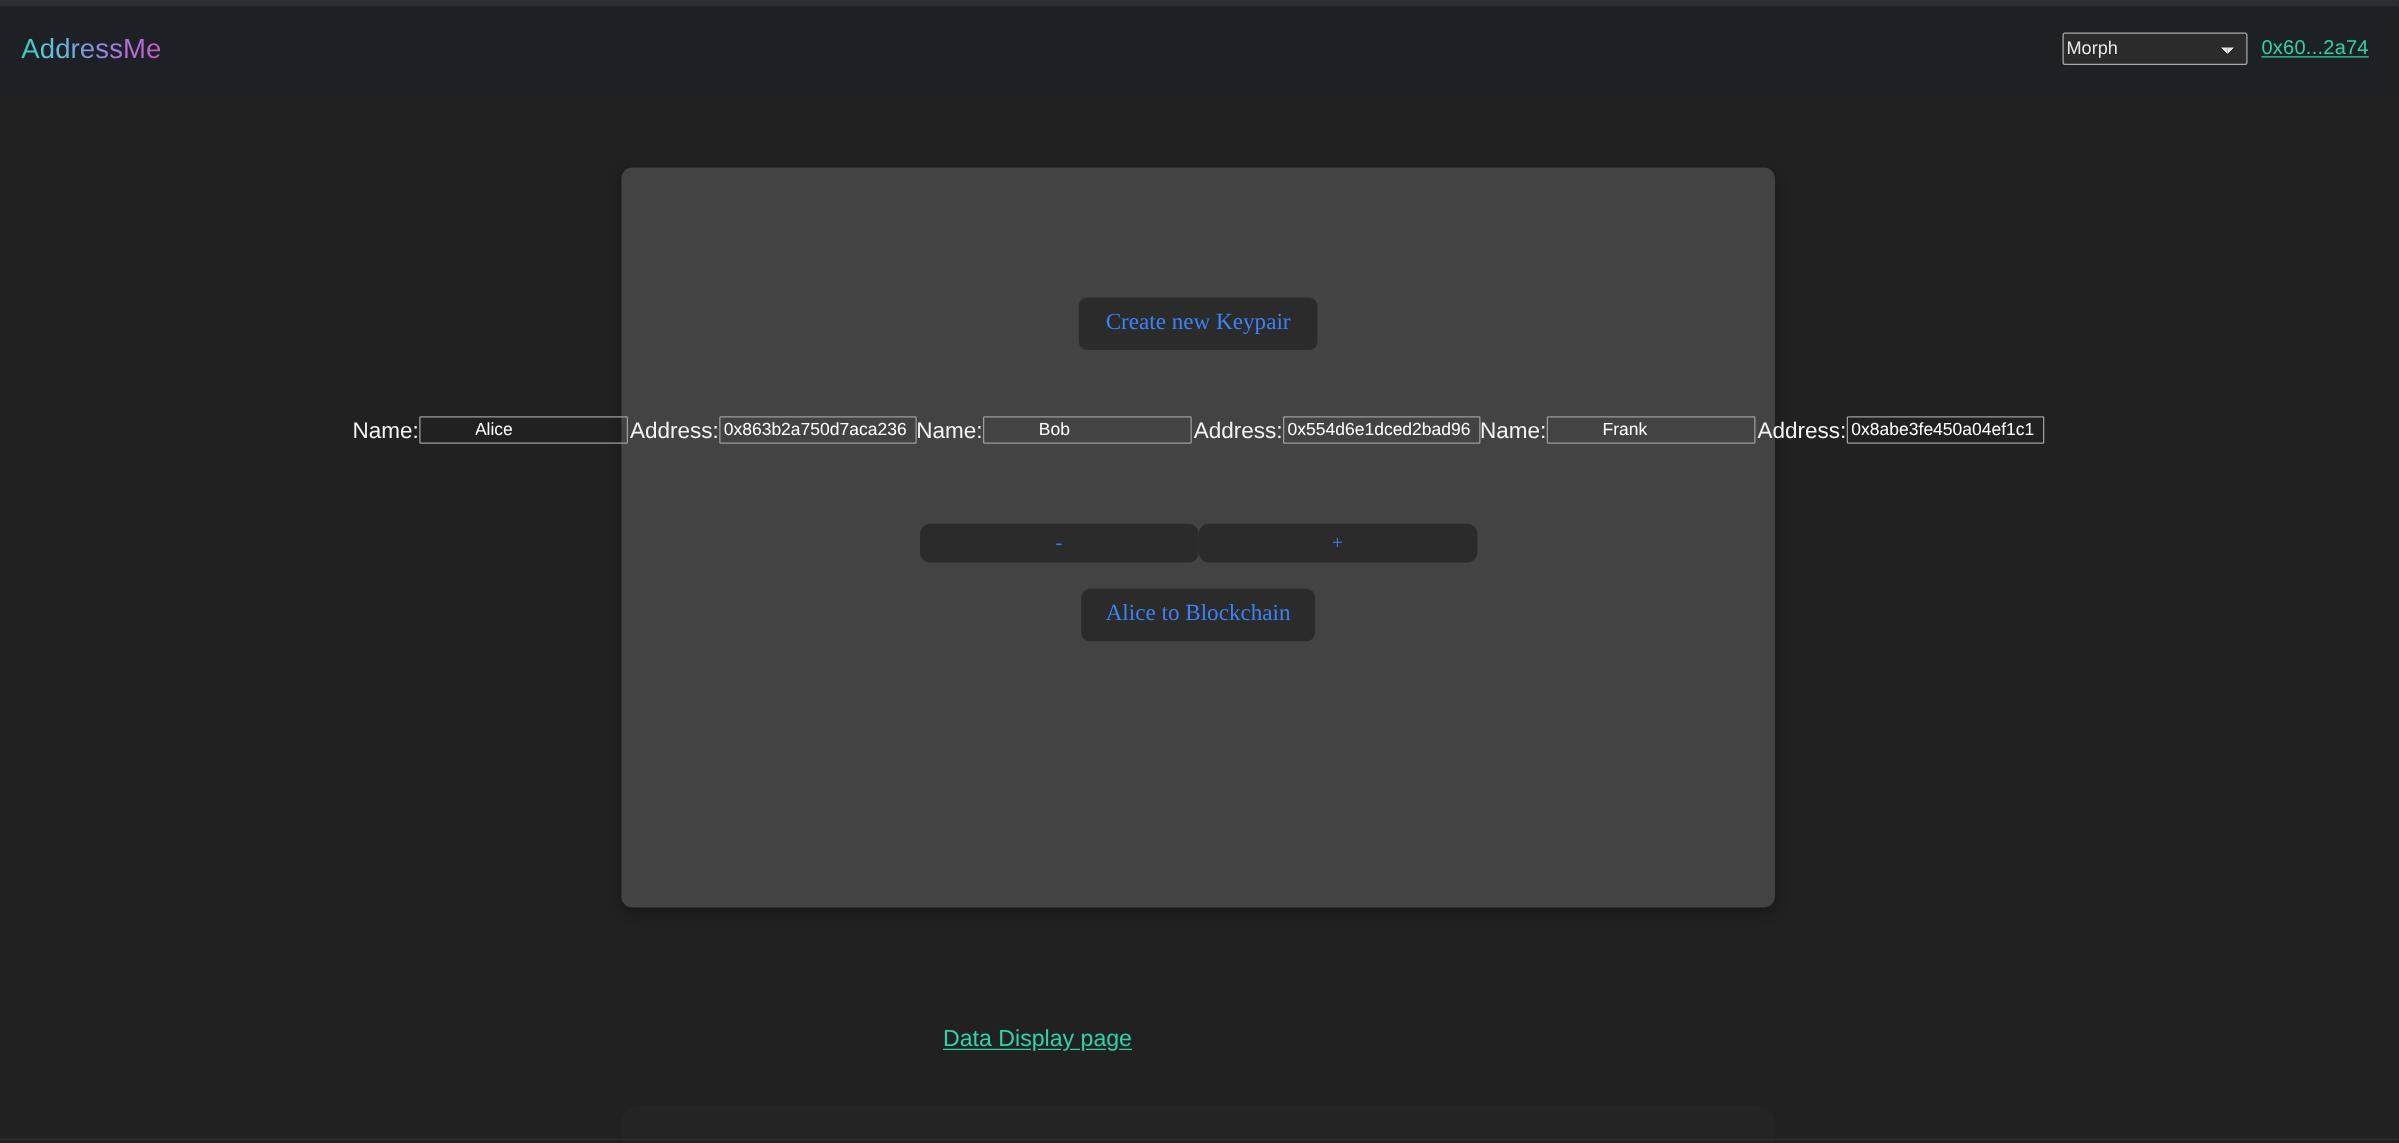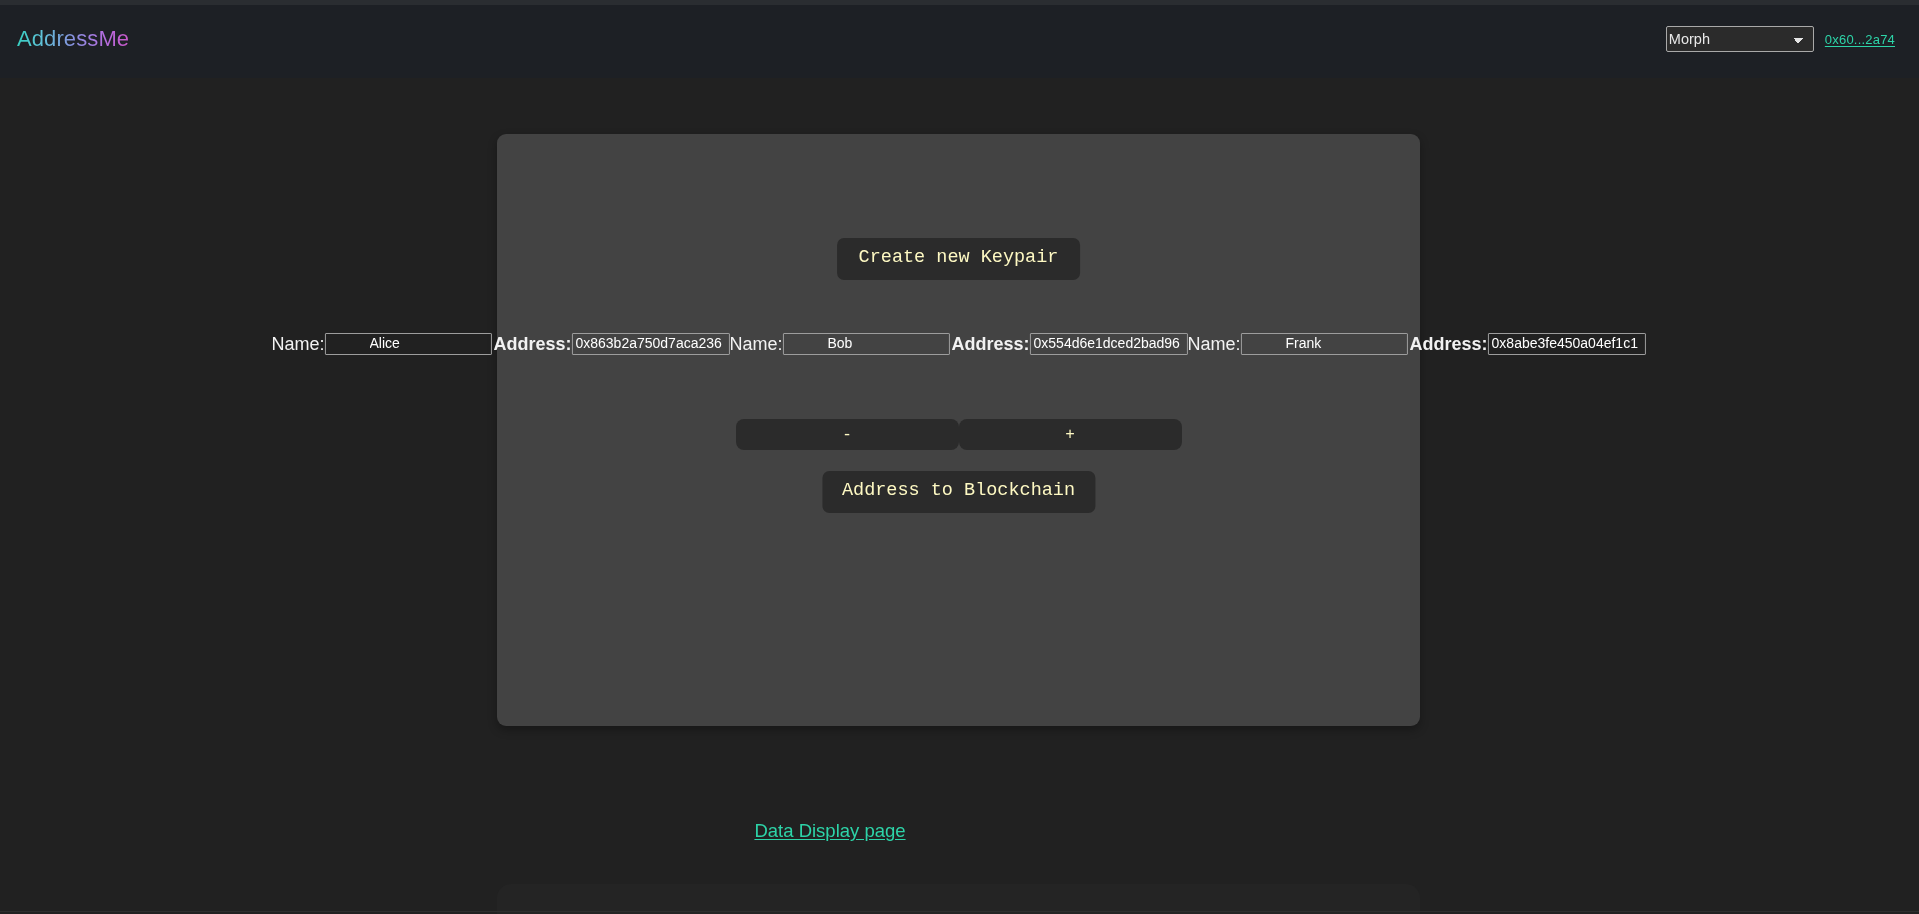--- a/index.html
+++ b/index.html
@@ -74,43 +74,43 @@
       linear-gradient(135deg, #e4e4e4 50%, transparent 50%);
     background-position:
       calc(100% - 15px) 11px,
       calc(100% - 10px) 11px;
     background-size: 5px 5px, 5px 5px;
     background-repeat: no-repeat;
     cursor: pointer;
   }
   .wallet-link {
     color: #2dd4a8;
-    font-size: 13px;
+    font-size: 16px;
     text-decoration: underline;
     text-underline-offset: 2px;
     cursor: pointer;
     letter-spacing: .2px;
   }
 
   
   .card {
     position: absolute;
     left: 497px;
     top: 134px;
     width: 923px;
     height: 592px;
     background: #434343;
     border-radius: 9px;
     box-shadow: 0 4px 10px rgba(0,0,0,.30);
   }
 
   .btn {
-    font-family: Liberation Mono, monospace;
+    font-family: Liberation Serif, serif;
     background: #2b2b2b;
-    color: #fef9c3;
+    color: #3b82f6;
     border: none;
     border-radius: 7px;
     cursor: pointer;
     line-height: 1;
   }
 
   .create-btn {
     position: absolute;
     left: 50%;
     transform: translateX(-50%);
@@ -132,21 +132,21 @@
     display: flex;
     align-items: center;
     height: 27px;
   }
   .lbl {
     color: #f2f2f2;
     font-size: 18px;
     line-height: 1;
     white-space: nowrap;
   }
-  .lbl-addr { margin-left: 2px; font-weight: bold; }
+  .lbl-addr { margin-left: 2px; }
   .field {
     font-family: "Liberation Sans", sans-serif;
     background: transparent;
     color: #ffffff;
     border: 1px solid #9d9d9d;
     border-radius: 1px;
     font-size: 14px;
     height: 22px;
     padding: 1px 2px 2px 3px;
     outline: none;
@@ -258,21 +258,21 @@
         <input class="field field-addr" type="text" value="0x8abe3fe450a04ef1c1" style="">
       </div>
 
     </div>
 
     <div class="pm-row">
       <button class="btn pm-btn pm-minus">-</button>
       <button class="btn pm-btn pm-plus">+</button>
     </div>
 
-    <button class="btn submit-btn">Address to Blockchain</button>
+    <button class="btn submit-btn">Alice to Blockchain</button>
 
   </div>
 
   <a class="data-link" href="#">Data Display page</a>
 
   <div class="bottom-panel"></div>
   <div class="bottom-rule"></div>
 
 </div>
 

